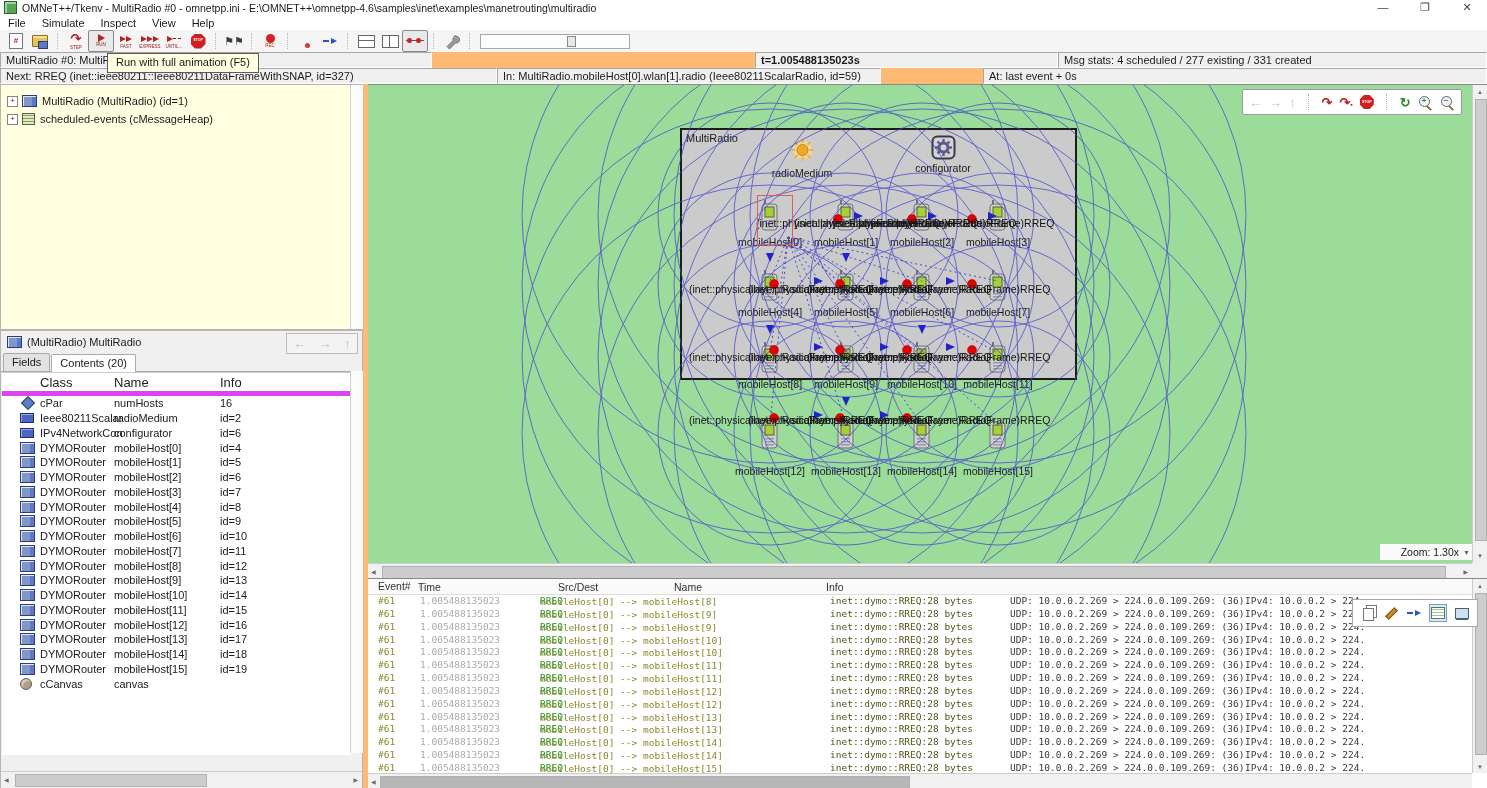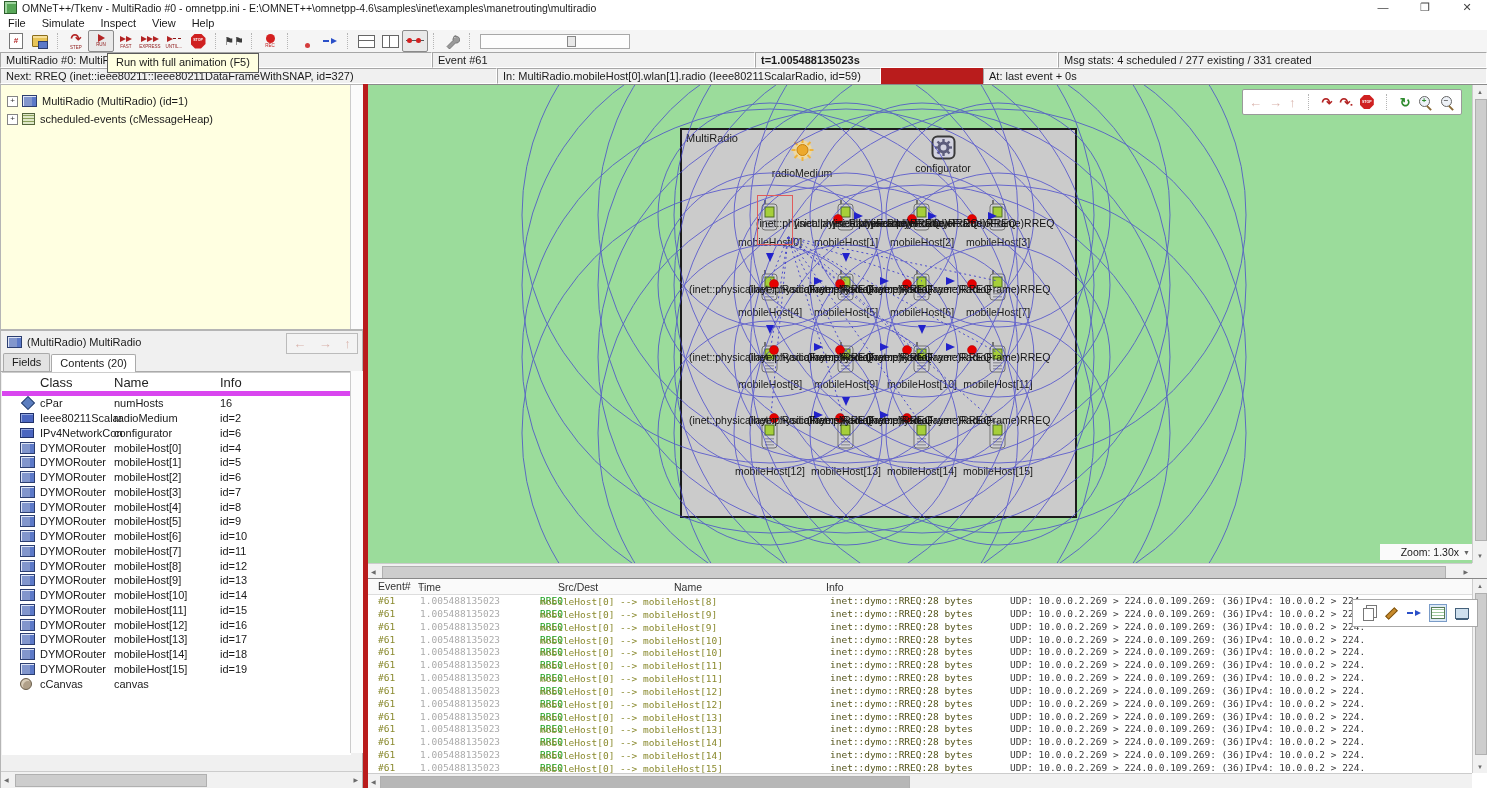--- a/index.html
+++ b/index.html
@@ -1,16 +1,16 @@
 <!DOCTYPE html>
 <html><head>
 <meta charset="utf-8">
 <style>
   html,body{margin:0;padding:0;background:#d8d8d8}
-  .win{position:relative;width:1487px;height:788px;overflow:hidden;background:#b91c1c;
+  .win{position:relative;width:1487px;height:788px;overflow:hidden;background:#fdba74;
        font:11px "Liberation Sans",sans-serif;color:#1a1a1a;-webkit-font-smoothing:antialiased}
   
   .titlebar{position:absolute;left:0;top:0;width:1487px;height:15px;background:#fff;display:flex;align-items:center;font-size:10.5px}
   .appicon{width:11px;height:11px;margin:0 5px 0 4px;background:#57a657;border:1px solid #2c5e2c;box-shadow:inset 2px 2px 0 #9fd49f}
   .wctrl{margin-left:auto;display:flex;gap:30px;padding-right:14px;color:#444;font-size:11px}
   .wctrl span{width:12px;text-align:center}
   .menubar{position:absolute;left:0;top:15px;width:1487px;height:15px;background:#fff;display:flex;align-items:center;font-size:11px}
   .menubar span{padding:0 8px}
   .toolbar{position:absolute;left:0;top:30px;width:1487px;height:22px;background:#f5f5f5;display:flex;align-items:center;padding-left:4px}
   .tsep{width:1px;height:16px;border-left:1px dotted #b5b5b5;margin:0 5px}
@@ -69,21 +69,21 @@
   .irow .c2{position:absolute;left:112px}
   .irow .c3{position:absolute;left:218px}
   .itvs{position:absolute;left:350px;top:371px;width:12px;height:382px;background:#fbfbfb;border-left:1px solid #ccc}
   
   .sb{background:#f1f1f1;position:absolute}
   .sb .arr{position:absolute;color:#6a6a6a;font-size:6px;line-height:6px}
   .thumb{position:absolute;background:#cdcdcd;border:1px solid #b0b0b0}
   .thumb.dark{background:#b7b7b7}
   
   .canvas{position:absolute;left:368px;top:84px;width:1119px;height:494px;background:#9bdc9b;overflow:hidden;border-top:1px solid #8a8a8a}
-  .netrect{position:absolute;left:312px;top:43px;width:397px;height:390px;background:#cbcbcb;border:2px solid #1c1c1c;box-sizing:border-box}
+  .netrect{position:absolute;left:312px;top:43px;width:397px;height:252px;background:#cbcbcb;border:2px solid #1c1c1c;box-sizing:border-box}
   .netname{position:absolute;left:4px;top:2px;font-size:11px}
   .sunwrap{position:absolute;left:80px;top:8px;width:80px;text-align:center}
   .gearwrap{position:absolute;left:216px;top:5px;width:90px;text-align:center}
   .hosts{position:absolute;left:364px;top:114px;width:304px;height:300px}
   .host{position:absolute;width:76px;text-align:center}
   .host .lbl{display:block;margin-top:3px;font-size:10.5px;white-space:nowrap}
   .host:nth-child(1){left:0;top:0}.host:nth-child(2){left:76px;top:0}.host:nth-child(3){left:152px;top:0}.host:nth-child(4){left:228px;top:0}
   .host:nth-child(5){left:0;top:70px}.host:nth-child(6){left:76px;top:70px}.host:nth-child(7){left:152px;top:70px}.host:nth-child(8){left:228px;top:70px}
   .host:nth-child(9){left:0;top:142px}.host:nth-child(10){left:76px;top:142px}.host:nth-child(11){left:152px;top:142px}.host:nth-child(12){left:228px;top:142px}
   .host:nth-child(13){left:0;top:218px}.host:nth-child(14){left:76px;top:218px}.host:nth-child(15){left:152px;top:218px}.host:nth-child(16){left:228px;top:218px}
@@ -223,21 +223,20 @@
           <path d="M3 13.5 L9 7.5 A3.4 3.4 0 1 1 11.5 10 L5.5 16 Z M12.5 3.2 A1.6 1.6 0 0 0 10.2 5.5" fill="#9a9a9a" stroke="#6a6a6a" stroke-width="0.8"></path>
         </svg>
     </span>
     <span class="tsep"></span>
     <span class="slider">
         <i></i>
       </span>
   </div>
 
   <div class="sc" style="left:0;top:52px;width:432px"><span>MultiRadio #0: MultiRad</span></div>
-  <div class="sc" style="left:432px;top:52px;width:323px"><span>Event #61</span></div>
   <div class="sc" style="left:755px;top:52px;width:303px;font-weight:bold"><span>t=1.005488135023s</span></div>
   <div class="sc" style="left:1058px;top:52px;width:429px"><span>Msg stats: 4 scheduled / 277 existing / 331 created</span></div>
 
   <div class="sc" style="left:0;top:68px;width:497px"><span>Next: RREQ (inet::ieee80211::Ieee80211DataFrameWithSNAP, id=327)</span></div>
   <div class="sc" style="left:497px;top:68px;width:384px"><span>In: MultiRadio.mobileHost[0].wlan[1].radio (Ieee80211ScalarRadio, id=59)</span></div>
   <div class="sc" style="left:983px;top:68px;width:504px"><span>At: last event + 0s</span></div>
 
   <div class="tooltip">Run with full animation (F5)</div>
 
   <div class="tree" style="padding-top:7px">

